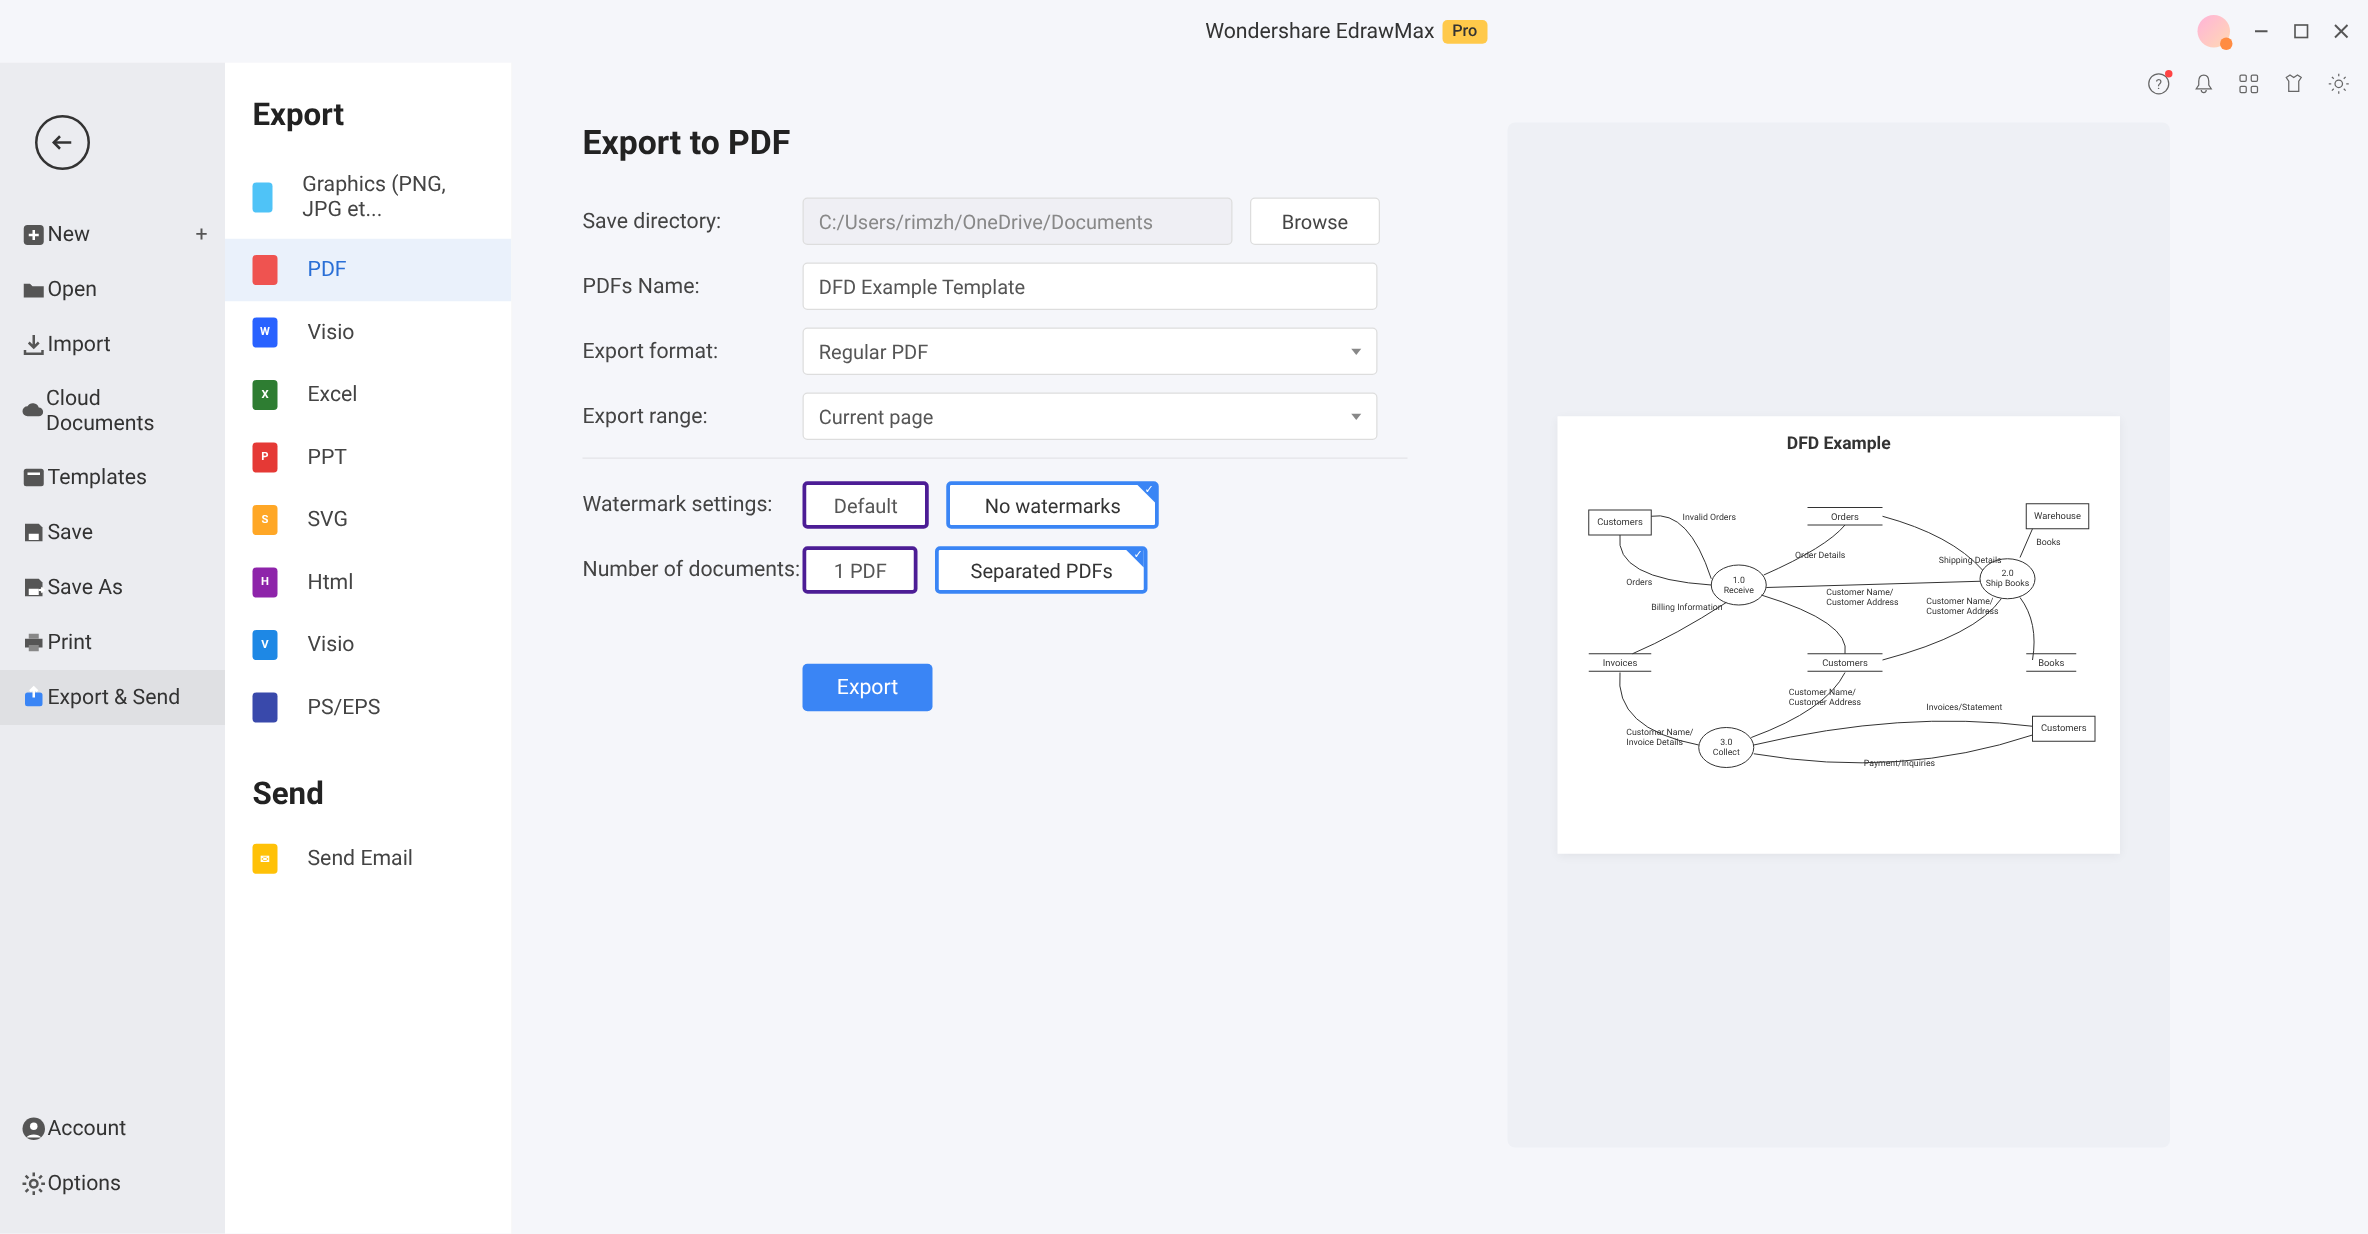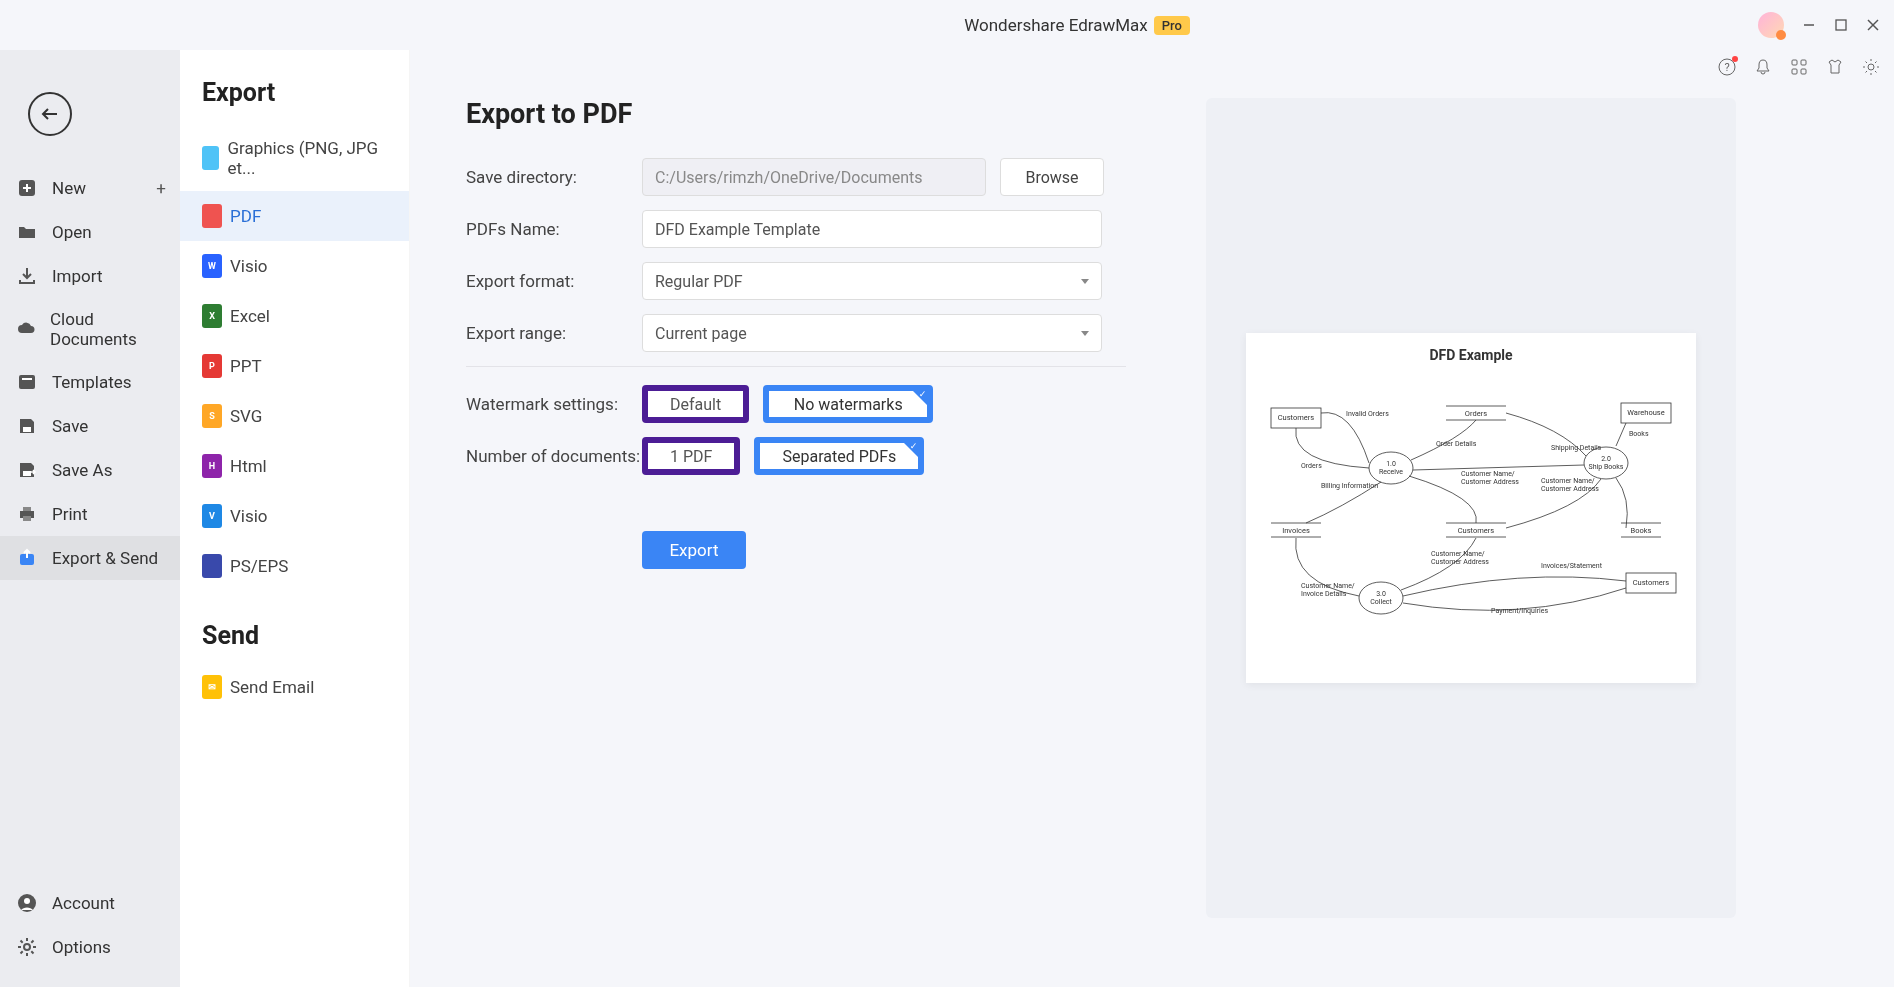--- a/index.html
+++ b/index.html
@@ -15,29 +15,29 @@
 
 .toolbar-right { position: absolute; right: 14px; top: 58px; display: flex; align-items: center; gap: 18px; color: #666; }
 .tb-icon { cursor: pointer; position: relative; }
 .red-dot::after { content:''; position:absolute; top:-2px; right:-2px; width:6px; height:6px; background:#ff4444; border-radius:50%; }
 
 .main { flex: 1; display: flex; }
 
 .left-nav { width: 180px; background: rgba(0,0,0,0.04); display: flex; flex-direction: column; padding-top: 6px; }
 .back-circle { width: 44px; height: 44px; border: 2px solid #333; border-radius: 50%; display: flex; align-items: center; justify-content: center; margin: 36px 0 30px 28px; cursor: pointer; }
 .nav-items { flex: 1; display: flex; flex-direction: column; }
-.nav-item { display: flex; align-items: center; gap: 14px; padding: 11px 16px; cursor: pointer; font-size: 17px; color: #333; position: relative; }
+.nav-item { display: flex; align-items: center; padding: 11px 16px; cursor: pointer; font-size: 17px; color: #333; position: relative; }
 .nav-item.active { background: rgba(0,0,0,0.05); }
 .nav-item .icn { width: 22px; height: 22px; display: flex; align-items: center; justify-content: center; color: #555; }
 .nav-item .plus { position: absolute; right: 14px; color: #555; }
 .nav-bottom { margin-top: auto; margin-bottom: 18px; }
 
 .export-panel { width: 230px; background: #fff; padding: 28px 0 0 0; display: flex; flex-direction: column; border-right: 1px solid rgba(0,0,0,0.04); }
 .export-panel h2 { font-size: 25px; font-weight: 700; color: #222; padding: 0 22px 18px; }
-.format-item { display: flex; align-items: center; gap: 8px; padding: 13px 22px; cursor: pointer; font-size: 17px; color: #444; }
+.format-item { display: flex; align-items: center; gap: 24px; padding: 13px 22px; cursor: pointer; font-size: 17px; color: #444; }
 .format-item.selected { background: #eaf1fb; color: #2a6fd6; }
 .file-icon { width: 20px; height: 24px; border-radius: 3px; position: relative; display: flex; align-items: center; justify-content: center; font-size: 9px; font-weight: bold; color: white; }
 .fi-png { background: #4fc3f7; }
 .fi-pdf { background: #ef5350; }
 .fi-word { background: #2962ff; }
 .fi-excel { background: #2e7d32; }
 .fi-ppt { background: #e53935; }
 .fi-svg { background: #ffa726; }
 .fi-html { background: #8e24aa; }
 .fi-visio { background: #1e88e5; }
@@ -51,21 +51,21 @@
 .form-row { display: flex; align-items: center; margin-bottom: 14px; }
 .form-row label { flex: 0 0 176px; font-size: 17px; color: #444; }
 .form-row .field { display: flex; gap: 14px; align-items: center; }
 .txt-input { width: 344px; height: 38px; border: 1px solid #ddd; border-radius: 4px; padding: 0 12px; font-size: 16px; background: #fff; color: #555; }
 .txt-input.ro { background: #efeff4; color: #888; }
 .browse-btn { width: 104px; height: 38px; border: 1px solid #ddd; background: #fff; border-radius: 4px; font-size: 16px; color: #444; cursor: pointer; }
 .select { width: 460px; height: 38px; border: 1px solid #ddd; border-radius: 4px; background: #fff; display: flex; align-items: center; padding: 0 12px; position: relative; font-size: 16px; color: #555; cursor: pointer; }
 .select::after { content:''; position:absolute; right:12px; border-left:4px solid transparent; border-right:4px solid transparent; border-top:5px solid #888; }
 .divider { border-top: 1px solid #e3e3e8; margin: 12px 0 18px; }
 .toggle-group { display: flex; gap: 14px; }
-.toggle-btn { height: 38px; border: 6px solid #4c1d95; background: #fff; border-radius: 4px; padding: 0 22px; font-size: 16px; color: #555; cursor: pointer; position: relative; }
+.toggle-btn { height: 38px; border: 3px solid #4c1d95; background: #fff; border-radius: 4px; padding: 0 22px; font-size: 16px; color: #555; cursor: pointer; position: relative; }
 .toggle-btn.sel { border-color: #3a85f5; color: #333; }
 .toggle-btn.sel::after { content:''; position:absolute; top:0; right:0; border-top:14px solid #3a85f5; border-left:14px solid transparent; }
 .toggle-btn.sel::before { content:'✓'; position:absolute; top:-2px; right:1px; color:white; font-size:9px; z-index:2; }
 .export-btn { width: 104px; height: 38px; background: #3a85f5; color: #fff; border: none; border-radius: 4px; font-size: 17px; cursor: pointer; margin-top: 42px; margin-left: 176px; }
 
 .preview-col { flex: 0 0 530px; background: #eef0f5; border-radius: 6px; display: flex; align-items: center; justify-content: center; height: 820px; }
 .preview-page { width: 450px; height: 350px; background: #fff; box-shadow: 0 2px 8px rgba(0,0,0,0.06); display: flex; align-items: center; justify-content: center; position: relative; }
 .preview-page .t { position: absolute; top: 14px; font-size: 14px; font-weight: 700; color: #333; }
 .dfd-svg { width: 420px; height: 280px; }
 .dfd-svg text { font-size: 7.5px; fill: #333; }

